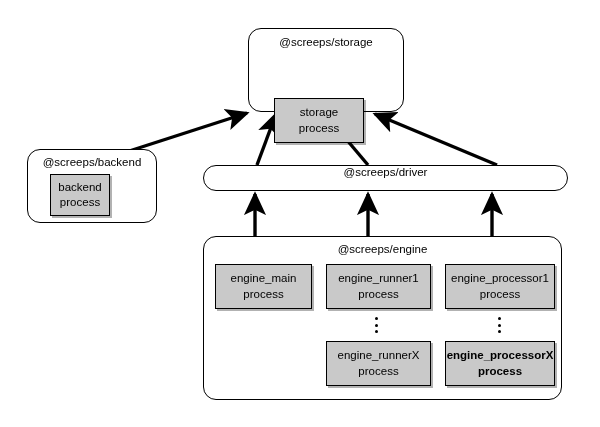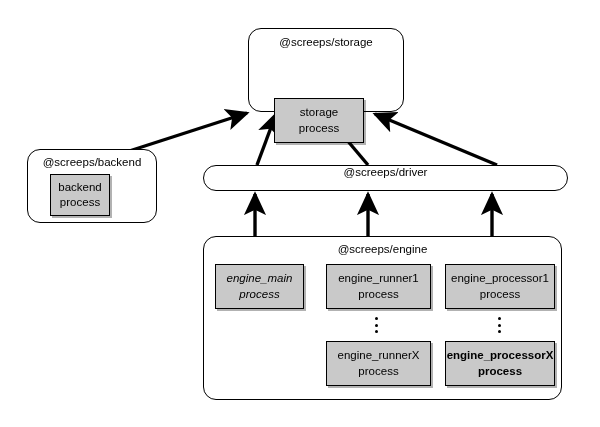--- a/index.html
+++ b/index.html
@@ -123,21 +123,21 @@
     </div>
   </div>
 
   <div class="driver-bar" style="left:203px; top:165px; width:365px; height:26px;">
     <span>@screeps/driver</span>
   </div>
 
   <div class="pkg" style="left:203px; top:236px; width:359px; height:164px;">
     <div class="pkg-title" style="top:6px;">@screeps/engine</div>
 
-    <div class="proc" style="left:11px; top:27px; width:89px; height:45px;font-style:italic;">
+    <div class="proc" style="left:11px; top:27px; width:97px; height:45px;">
       <span>engine_main</span>
       <span>process</span>
     </div>
 
     <div class="proc" style="left:122px; top:27px; width:105px; height:45px;text-align:right;">
       <span>engine_runner1</span>
       <span>process</span>
     </div>
 
     <div class="proc" style="left:241px; top:27px; width:110px; height:45px;">

